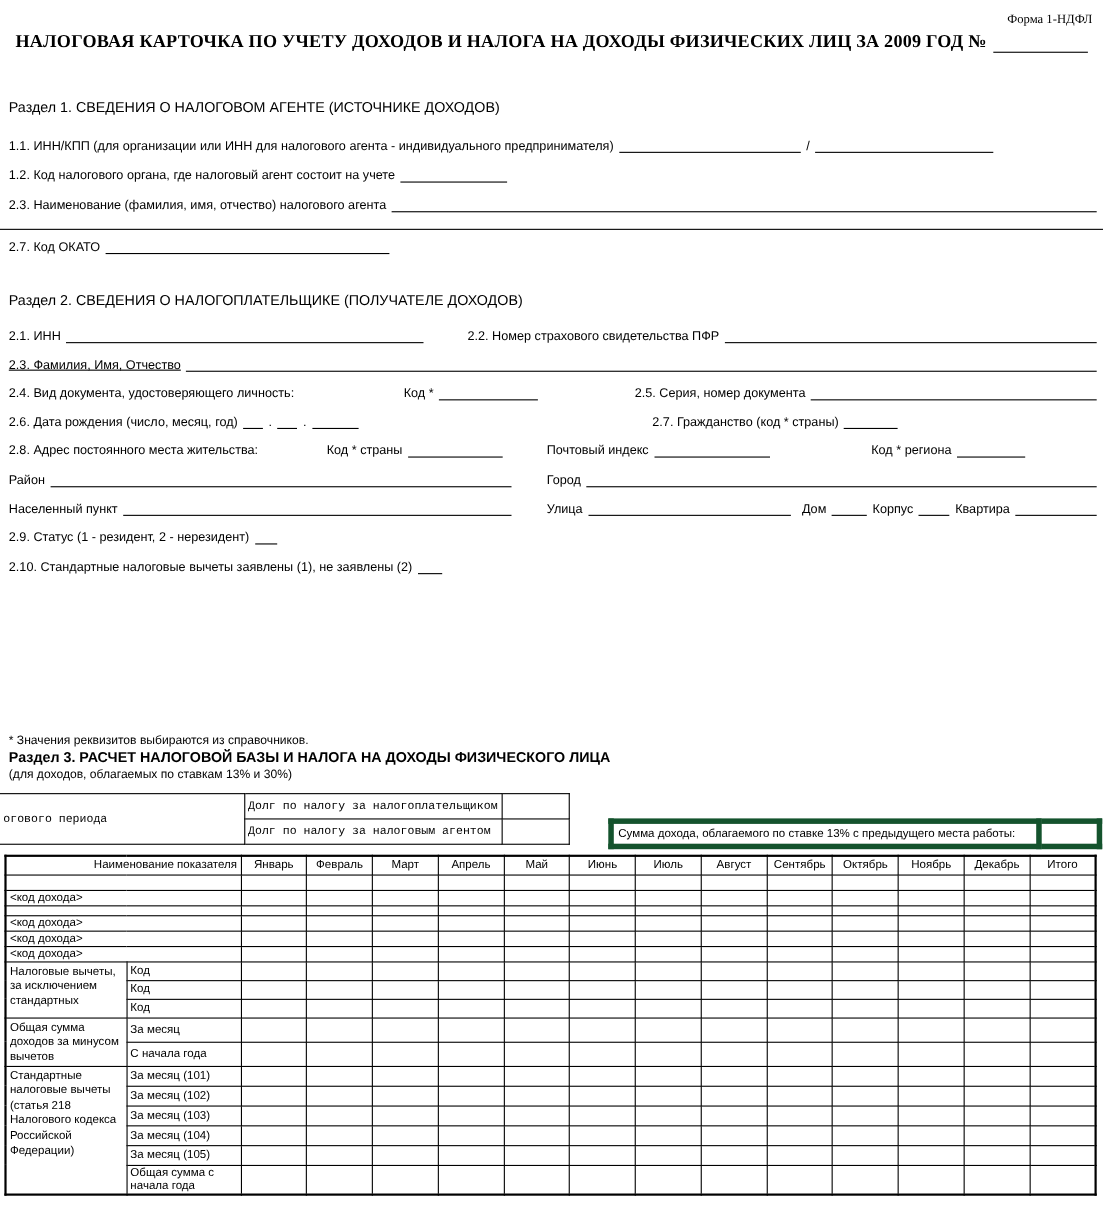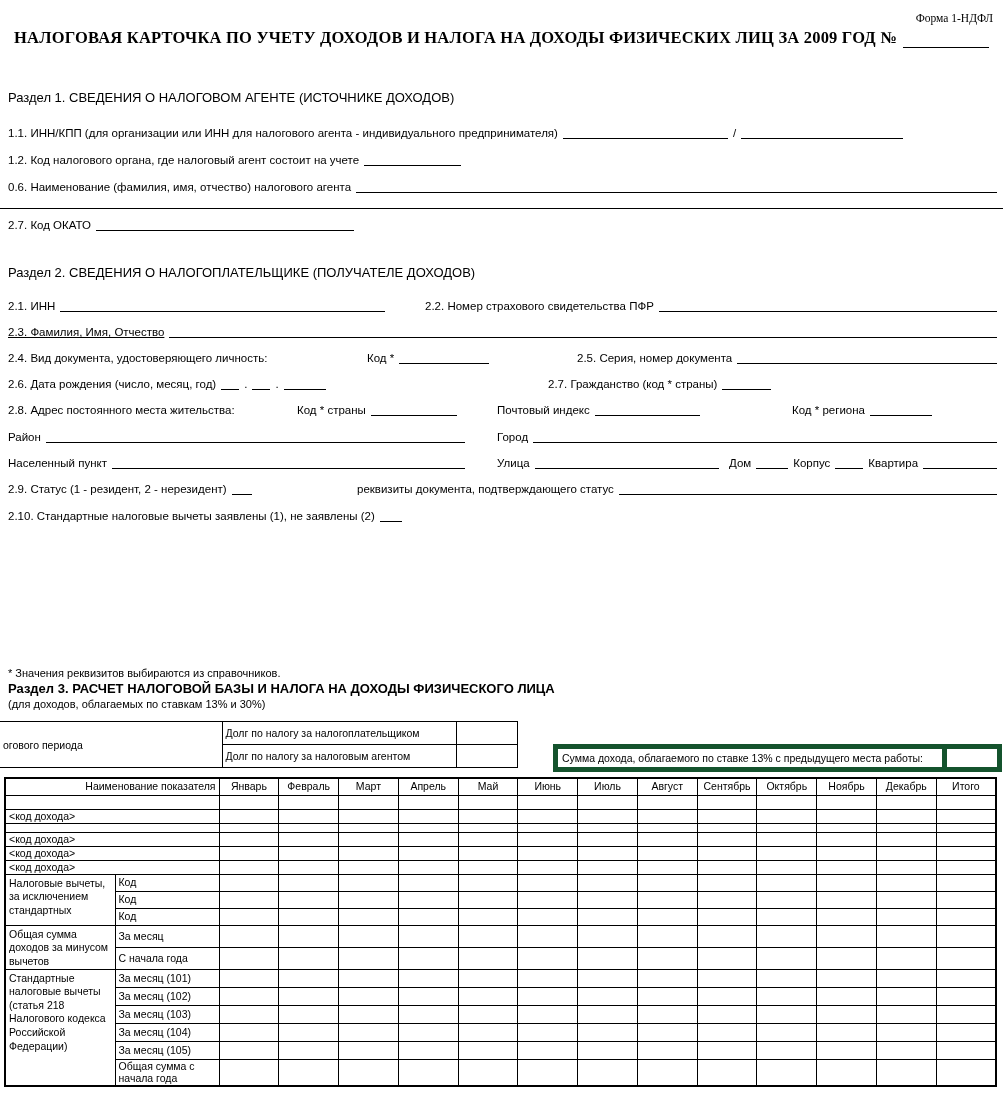--- a/index.html
+++ b/index.html
@@ -41,21 +41,21 @@
   .subnote { position: absolute; left: 8px; font-size: 11px; white-space: nowrap; }
 
   .hr-full { position: absolute; left: 0; width: 1003px; border-top: 1px solid #000; height: 0; }
 
   .footnote { position: absolute; left: 8px; font-size: 11px; }
 
   
   .debt-table {
     border-collapse: collapse; table-layout: fixed; width: 517px; font-size: 10.5px;
   }
-  .debt-table td { border: 1px solid #000; height: 23px; padding: 0 3px; overflow: hidden; }
+  .debt-table td { border: 1px solid #000; height: 23px; padding: 0 3px; overflow: hidden; font-family: Liberation Mono, monospace; }
   .debt-table td.no-left { border-left: none; }
 
   .prev-table {
     border-collapse: collapse; table-layout: fixed; width: 444px; font-size: 10.5px;
   }
   .prev-table td { border: 5px solid #14532d; height: 23px; padding: 0 4px; overflow: hidden; }
 
   
   .income-table {
     border-collapse: collapse; table-layout: fixed; width: 993px;
@@ -97,21 +97,21 @@
 
   <div class="line" style="top:151px">
     <div class="seg" style="left:0;">
       <span class="t">1.2. Код налогового органа, где налоговый агент состоит на учете</span>
       <span class="fl" style="width:97px"></span>
     </div>
   </div>
 
   <div class="line" style="top:178px">
     <div class="seg" style="left:0; right:0;">
-      <span class="t">0.6. Наименование (фамилия, имя, отчество) налогового агента</span>
+      <span class="t">2.3. Наименование (фамилия, имя, отчество) налогового агента</span>
       <span class="fl grow"></span>
     </div>
   </div>
   <div class="hr-full" style="top:208px"></div>
 
   <div class="line" style="top:216px">
     <div class="seg" style="left:0;">
       <span class="t">2.7. Код ОКАТО</span>
       <span class="fl" style="width:258px"></span>
     </div>
@@ -153,21 +153,21 @@
 
   <div class="line" style="top:375px">
     <div class="seg" style="left:0;">
       <span class="t">2.6. Дата рождения (число, месяц, год)</span>
       <span class="fl" style="width:18px"></span>
       <span class="t">.</span>
       <span class="fl" style="width:18px"></span>
       <span class="t">.</span>
       <span class="fl" style="width:42px"></span>
     </div>
-    <div class="seg" style="left:540px; width:223px;">
+    <div class="seg" style="left:585px; width:223px;">
       <span class="t">2.7. Гражданство (код * страны)</span>
       <span class="fl grow"></span>
     </div>
   </div>
 
   <div class="line" style="top:401px">
     <div class="seg" style="left:0;">
       <span class="t">2.8. Адрес постоянного места жительства:</span>
     </div>
     <div class="seg" style="left:289px; width:160px;">
@@ -211,24 +211,20 @@
       <span class="fl" style="width:28px"></span>
       <span class="t">Квартира</span>
       <span class="fl grow"></span>
     </div>
   </div>
 
   <div class="line" style="top:480px">
     <div class="seg" style="left:0;">
       <span class="t">2.9. Статус (1 - резидент, 2 - нерезидент)</span>
       <span class="fl" style="width:20px"></span>
-    </div>
-    <div class="seg" style="left:349px; right:0;">
-      <span class="t">реквизиты документа, подтверждающего статус</span>
-      <span class="fl grow"></span>
     </div>
   </div>
 
   <div class="line" style="top:507px">
     <div class="seg" style="left:0;">
       <span class="t">2.10. Стандартные налоговые вычеты заявлены (1), не заявлены (2)</span>
       <span class="fl" style="width:22px"></span>
     </div>
   </div>
 

